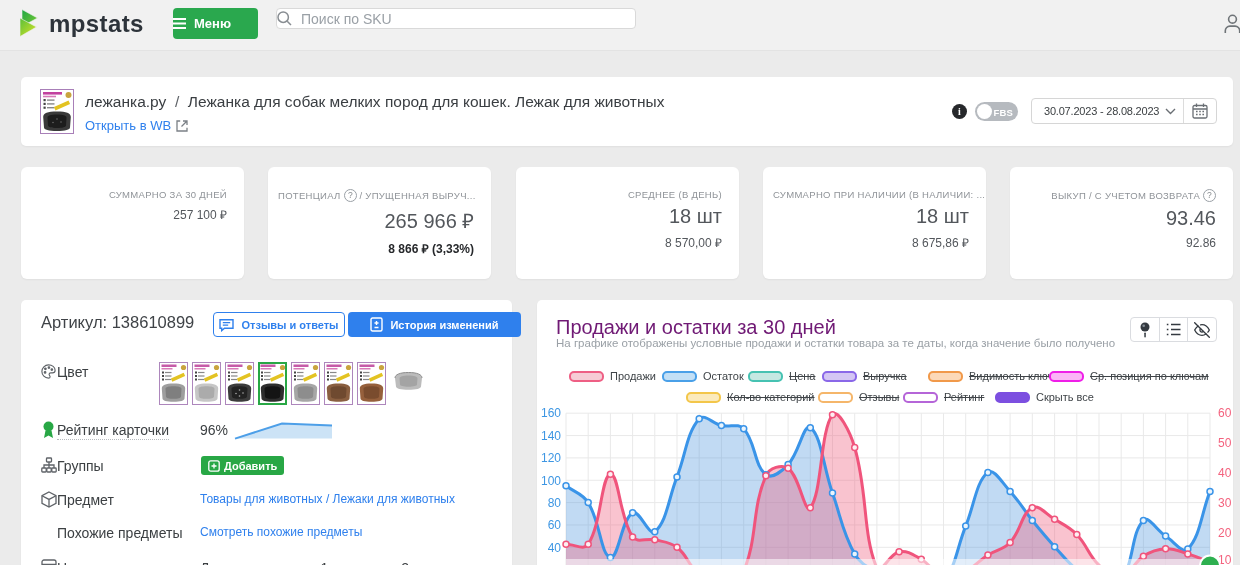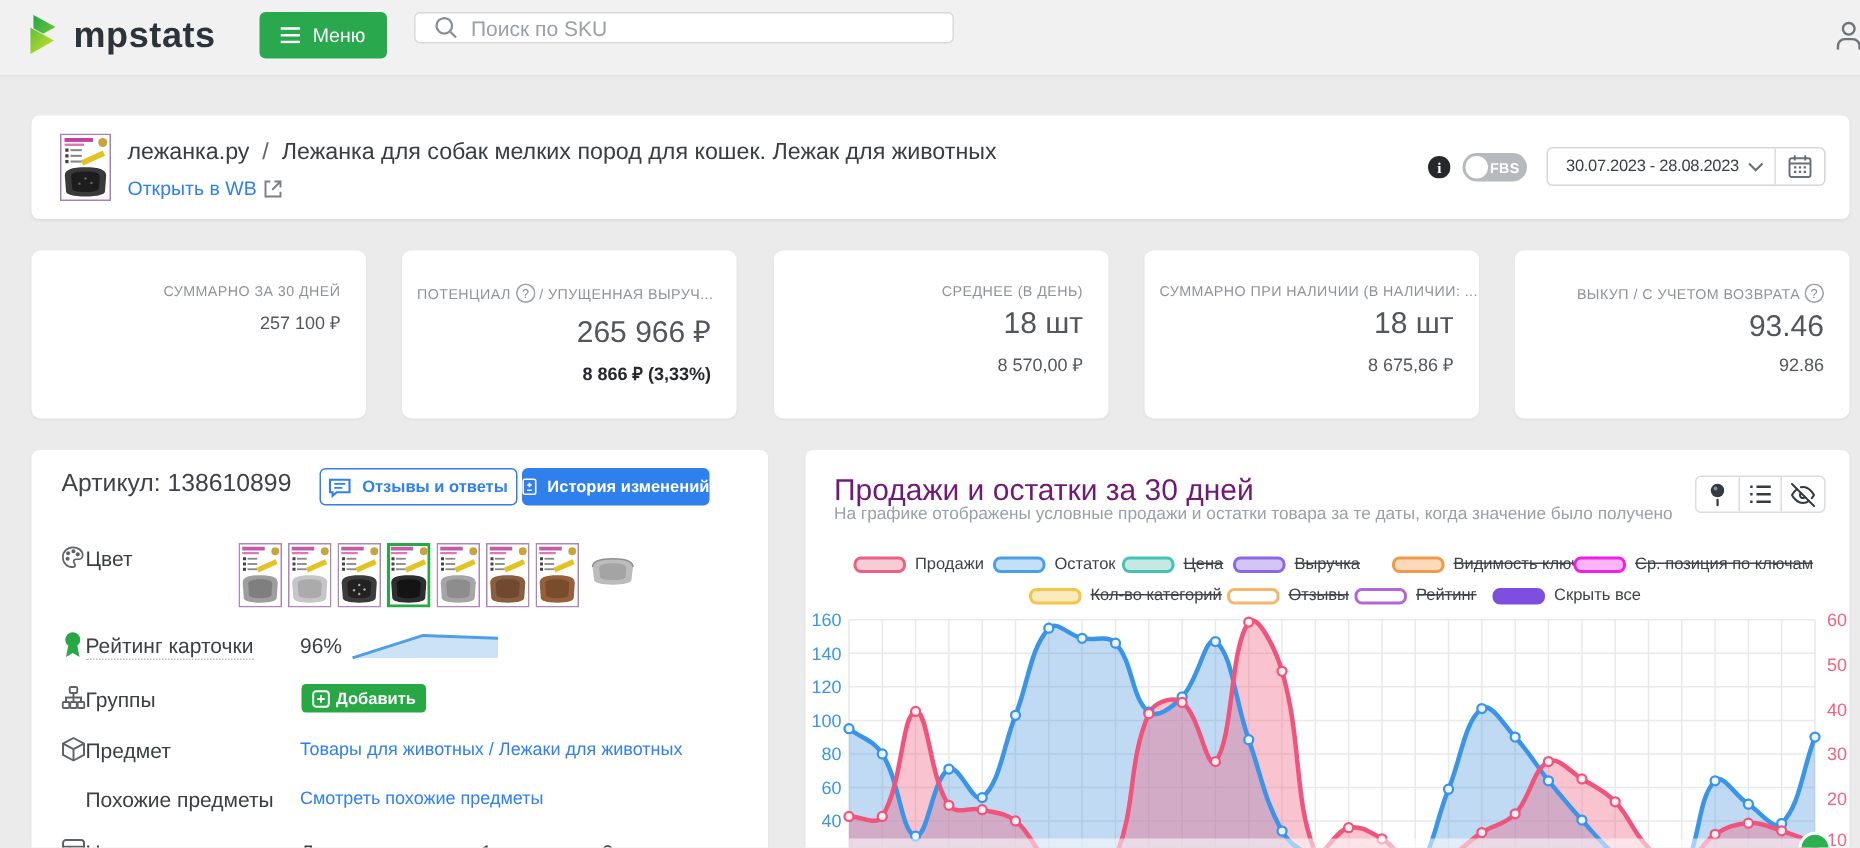--- a/index.html
+++ b/index.html
@@ -3,22 +3,22 @@
 <meta charset="utf-8">
 <title>mpstats</title>
 <style>
 *{margin:0;padding:0;box-sizing:border-box}
 html,body{width:1240px;height:565px;overflow:hidden}
 body{font-family:"Liberation Sans",sans-serif;background:#ebebeb;position:relative}
 .abs{position:absolute}
 
 #hdr{position:absolute;left:0;top:0;width:1240px;height:51px;background:#f1f1f1;border-bottom:1px solid #e3e3e3}
 #logo-txt{position:absolute;left:49px;top:10px;font-size:24px;font-weight:700;color:#2d333a;letter-spacing:.4px}
-#menu-btn{position:absolute;left:173px;top:8px;width:85px;height:31px;background:#2aa84e;border-radius:4px;color:#fff;font-size:13px;font-weight:400;display:flex;align-items:center;justify-content:center;gap:8px}
-#search{position:absolute;left:276px;top:8px;width:360px;height:21px;background:#fff;border:1px solid #d9d9d9;border-radius:4px;display:flex;align-items:center;padding-left:13px;gap:9px}
+#menu-btn{position:absolute;left:173px;top:8px;width:85px;height:31px;background:#2aa84e;border-radius:4px;color:#fff;font-size:13px;font-weight:700;display:flex;align-items:center;justify-content:flex-start;gap:8px}
+#search{position:absolute;left:276px;top:8px;width:360px;height:21px;background:#fff;border:1px solid #d9d9d9;border-radius:4px;display:flex;align-items:center;gap:9px}
 #search span{color:#9aa0a6;font-size:14px}
 
 .card{position:absolute;background:#fff;border-radius:5px;box-shadow:0 1px 2px rgba(0,0,0,.05)}
 
 #bc{left:21px;top:77px;width:1212px;height:69px}
 #bc-title{position:absolute;left:64px;top:16px;font-size:15.5px;color:#3a3e42}
 #bc-link{position:absolute;left:64px;top:41px;font-size:13px;color:#2f80ed;display:flex;align-items:center;gap:5px}
 #fbs{position:absolute;left:954px;top:25px;width:43px;height:19px;background:#b6babf;border-radius:10px}
 #fbs .knob{position:absolute;left:2px;top:2px;width:15px;height:15px;border-radius:50%;background:#fff}
 #fbs .t{position:absolute;right:5px;top:4.5px;font-size:9.5px;font-weight:700;color:#fff;letter-spacing:.2px}
@@ -168,21 +168,21 @@
   </div>
 
 <div class="card" id="lcard">
  <div style="position:absolute;left:20px;top:13px;font-size:16.5px;color:#3f4347">Артикул: 138610899</div>
  <div class="btn-o" style="left:192px;top:12px;width:132px">
   <svg width="15" height="14" viewBox="0 0 15 14" fill="none" stroke="#2f80ed" stroke-width="1.4">
         <path d="M1 1.8h13v8.4H5.5L2.7 12.6v-2.4H1z"></path>
         <path d="M3.8 4.6h7.4M3.8 7.2h5.4" stroke-width="1.2"></path>
       </svg>
   Отзывы и ответы</div>
- <div class="btn-b" style="left:327px;top:12px;width:125px">
+ <div class="btn-b" style="left:327px;top:12px;width:173px">
   <svg width="13" height="15" viewBox="0 0 13 15" fill="none" stroke="#fff" stroke-width="1.4">
         <rect x="1" y="1" width="11" height="13" rx="1.5"></rect>
         <path d="M6.5 4v4M4.5 6h4M4.5 10.5h4"></path>
       </svg>
   История изменений</div>
 
  <svg class="abs" style="left:20px;top:64px" width="15" height="15" viewBox="0 0 17 17" fill="none" stroke="#5f6368" stroke-width="1.3">
       <path d="M8.5 1a7.5 7.5 0 1 0 0 15c1.2 0 1.8-.7 1.8-1.6 0-.6-.3-1-.6-1.4-.3-.4-.5-.8-.5-1.3 0-1 .8-1.7 1.9-1.7H13a3 3 0 0 0 3-3C16 3.4 12.6 1 8.5 1z"></path>
       <circle cx="5" cy="5.5" r="0.9" fill="#5f6368"></circle>
       <circle cx="9" cy="4" r="0.9" fill="#5f6368"></circle>

